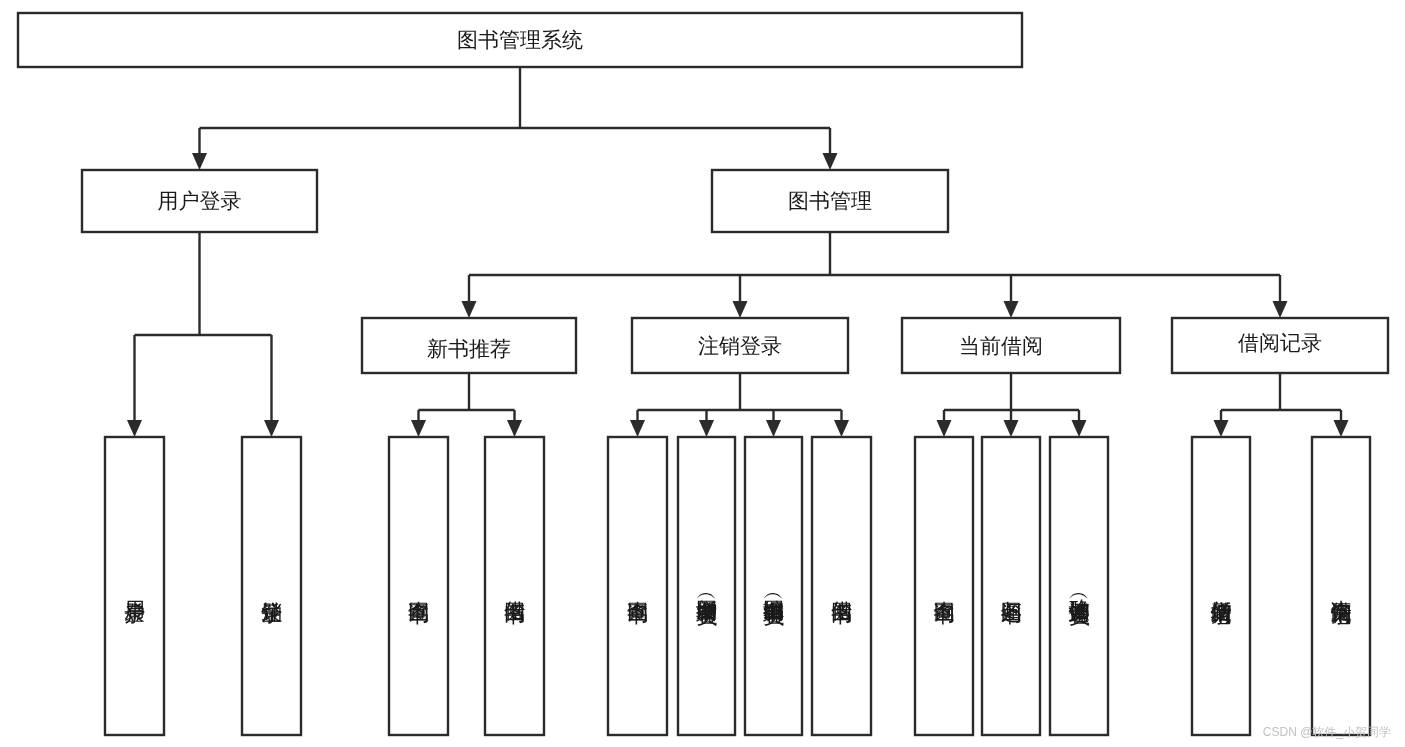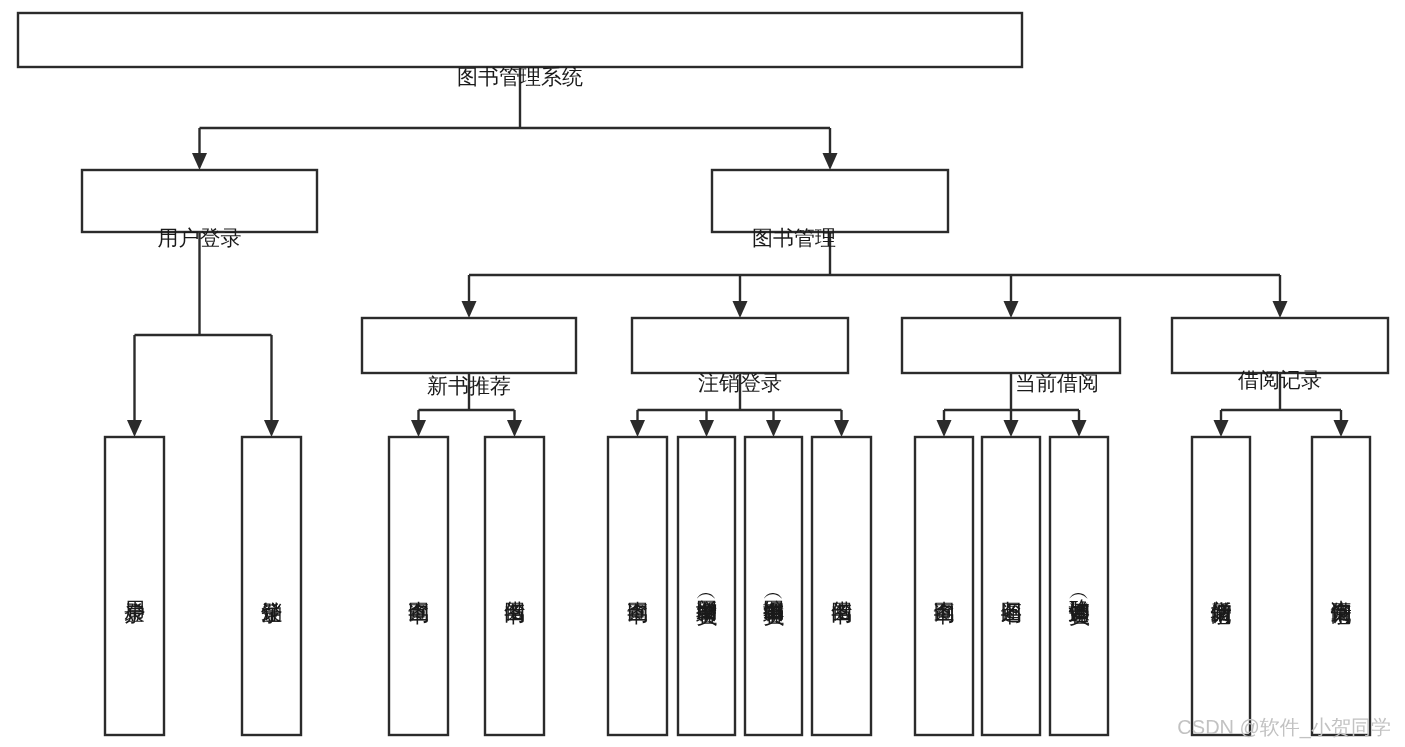--- a/index.html
+++ b/index.html
@@ -41,21 +41,21 @@
   }
   .arrow-head {
     fill: #2b2b2b;
     stroke: none;
   }
   .watermark {
     position: absolute;
     right: 14px;
     bottom: 6px;
     color: #c2c2c2;
-    font-size: 20px;
+    font-size: 12px;
     font-family: "Liberation Sans", "DejaVu Sans", sans-serif;
     white-space: nowrap;
     pointer-events: none;
     user-select: none;
   }
   .vtext-wrap {
     position: absolute;
     display: flex;
     align-items: center;
     justify-content: center;
@@ -72,21 +72,20 @@
     white-space: nowrap;
     text-align: center;
   }
   .htext-wrap {
     position: absolute;
     display: flex;
     align-items: center;
     justify-content: center;
     box-sizing: border-box;
     pointer-events: none;
-    margin-top: 37px;
   }
   .htext {
     font-size: 21px;
     color: #1a1a1a;
     white-space: nowrap;
   }
 </style>
 </head>
 <body>
 
@@ -177,21 +176,21 @@
       </div>
       <div class="htext-wrap" style="left: 82px; top: 170px; width: 235px; height: 62px;">
         <div class="htext">用户登录</div>
       </div>
       <div class="vtext-wrap" style="left: 105px; top: 437px; width: 59px; height: 298px;">
         <div class="vtext">用户登录</div>
       </div>
       <div class="vtext-wrap" style="left: 242px; top: 437px; width: 59px; height: 298px;">
         <div class="vtext">注销登录</div>
       </div>
-      <div class="htext-wrap" style="left: 676px; top: 170px; width: 236px; height: 62px;">
+      <div class="htext-wrap" style="left: 712px; top: 170px; width: 236px; height: 62px;">
         <div class="htext">图书管理</div>
       </div>
       <div class="htext-wrap" style="left: 362px; top: 318px; width: 214px; height: 62px;">
         <div class="htext">新书推荐</div>
       </div>
       <div class="vtext-wrap" style="left: 389px; top: 437px; width: 59px; height: 298px;">
         <div class="vtext">查询图书</div>
       </div>
       <div class="vtext-wrap" style="left: 485px; top: 437px; width: 59px; height: 298px;">
         <div class="vtext">借阅图书</div>
@@ -204,21 +203,21 @@
       </div>
       <div class="vtext-wrap" style="left: 678px; top: 437px; width: 57px; height: 298px;">
         <div class="vtext">新增图书（管理员）</div>
       </div>
       <div class="vtext-wrap" style="left: 745px; top: 437px; width: 57px; height: 298px;">
         <div class="vtext">编辑图书（管理员）</div>
       </div>
       <div class="vtext-wrap" style="left: 812px; top: 437px; width: 59px; height: 298px;">
         <div class="vtext">借阅图书</div>
       </div>
-      <div class="htext-wrap" style="left: 948px; top: 318px; width: 218px; height: 55px;">
+      <div class="htext-wrap" style="left: 892px; top: 318px; width: 218px; height: 55px;">
         <div class="htext">当前借阅</div>
       </div>
       <div class="vtext-wrap" style="left: 915px; top: 437px; width: 58px; height: 298px;">
         <div class="vtext">查询图书</div>
       </div>
       <div class="vtext-wrap" style="left: 982px; top: 437px; width: 58px; height: 298px;">
         <div class="vtext">归还图书</div>
       </div>
       <div class="vtext-wrap" style="left: 1050px; top: 437px; width: 58px; height: 298px;">
         <div class="vtext">确认归还（管理员）</div>

